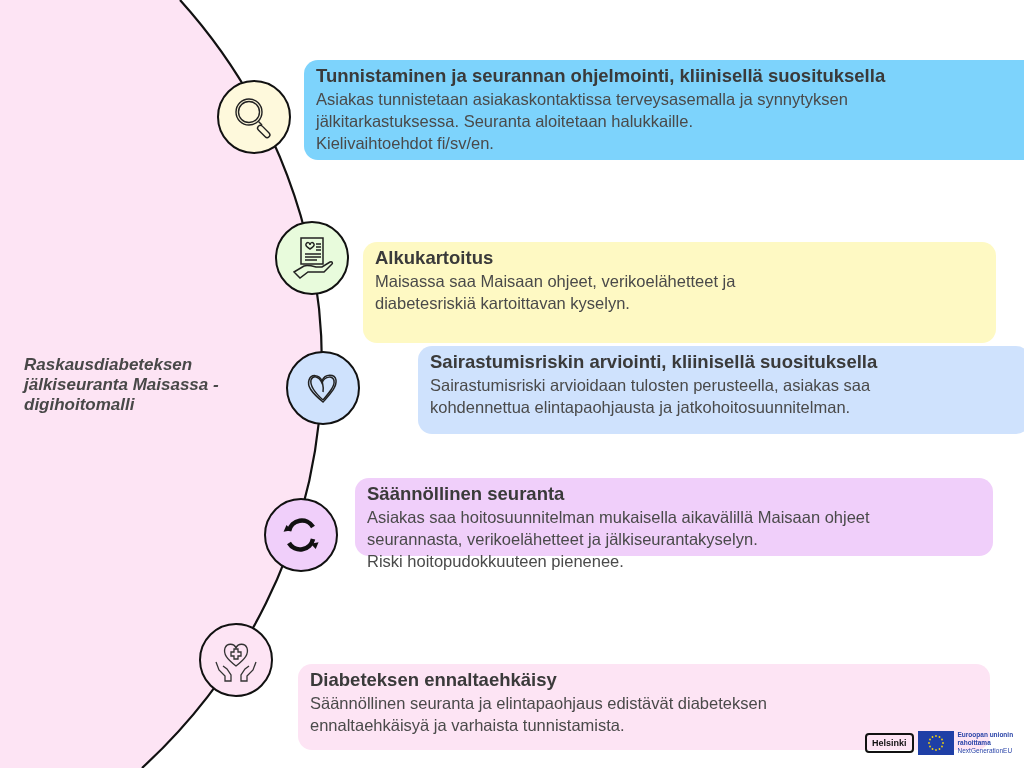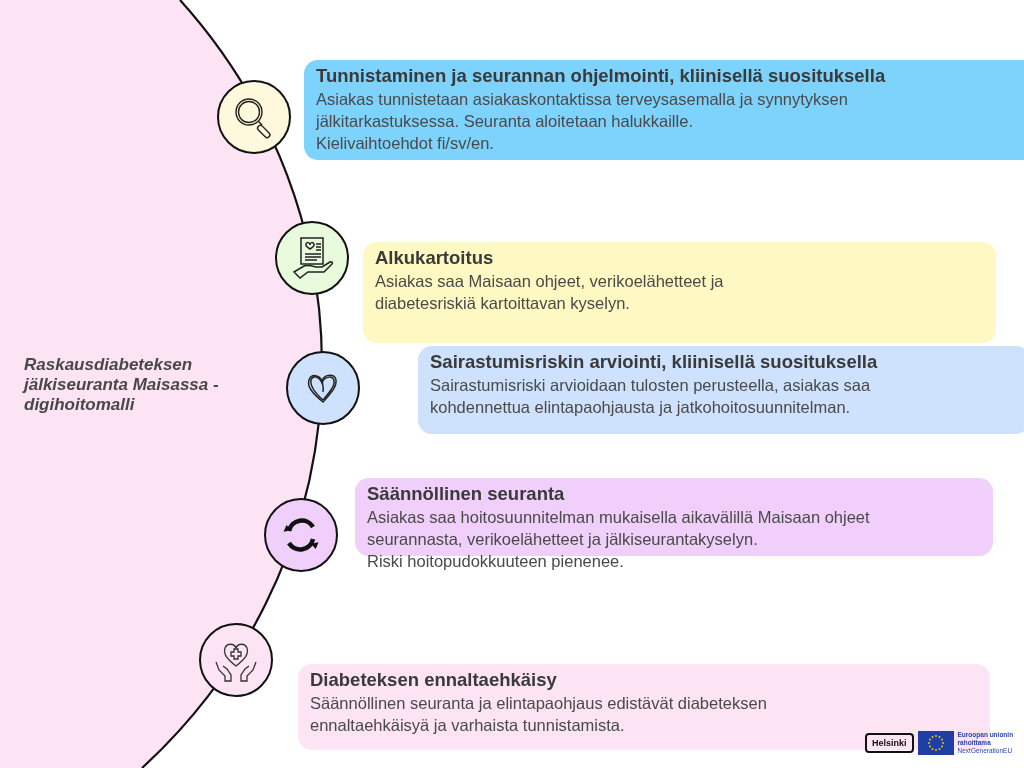--- a/index.html
+++ b/index.html
@@ -63,21 +63,21 @@
 <div class="node" style="left:275px; top:221px; background:#e8fbdc;">
   <svg viewBox="0 0 52 52" fill="none" stroke="#222" stroke-width="1.5">
     <rect x="15" y="6" width="22" height="26"></rect>
     <path d="M20 12 c1-2 4-2 4 1 c0-3 3-3 4-1 c1 2-4 5-4 5 c0 0-5-3-4-5z"></path>
     <path d="M30 12 h5 M30 15 h5 M30 18 h5 M19 22 h16 M19 25 h16 M19 28 h12"></path>
     <path d="M8 40 l10-6 c3-1 8 0 12 1 h6 l8-5 c2-1 3 1 2 2 l-8 8 h-16 l-8 6 z"></path>
   </svg>
 </div>
 <div class="card" style="left:363px; top:210px; width:633px; height:101px; background:#fef9c3;margin-top:32px;">
   <div class="card-title">Alkukartoitus</div>
-  <div class="card-body">Asiakas saa Maisaan ohjeet, verikoelähetteet ja
+  <div class="card-body">Maisassa saa Maisaan ohjeet, verikoelähetteet ja
 diabetesriskiä kartoittavan kyselyn.</div>
 </div>
 
 <div class="node" style="left:286px; top:351px; background:#cfe2fd;">
   <svg viewBox="0 0 52 52" fill="none" stroke="#222" stroke-width="1.5">
     <path d="M26 40 C14 30 10 24 12 18 C14 12 22 12 25 19 C28 11 38 12 39 18 C40 25 33 32 26 40 Z"></path>
     <path d="M26 38 C16 29 13 23 14 18 C16 13 22 14 25 21 C28 13 37 14 37 19 C38 24 32 31 26 38"></path>
     <path d="M25 19 C26 24 27 26 26 30"></path>
   </svg>
 </div>

